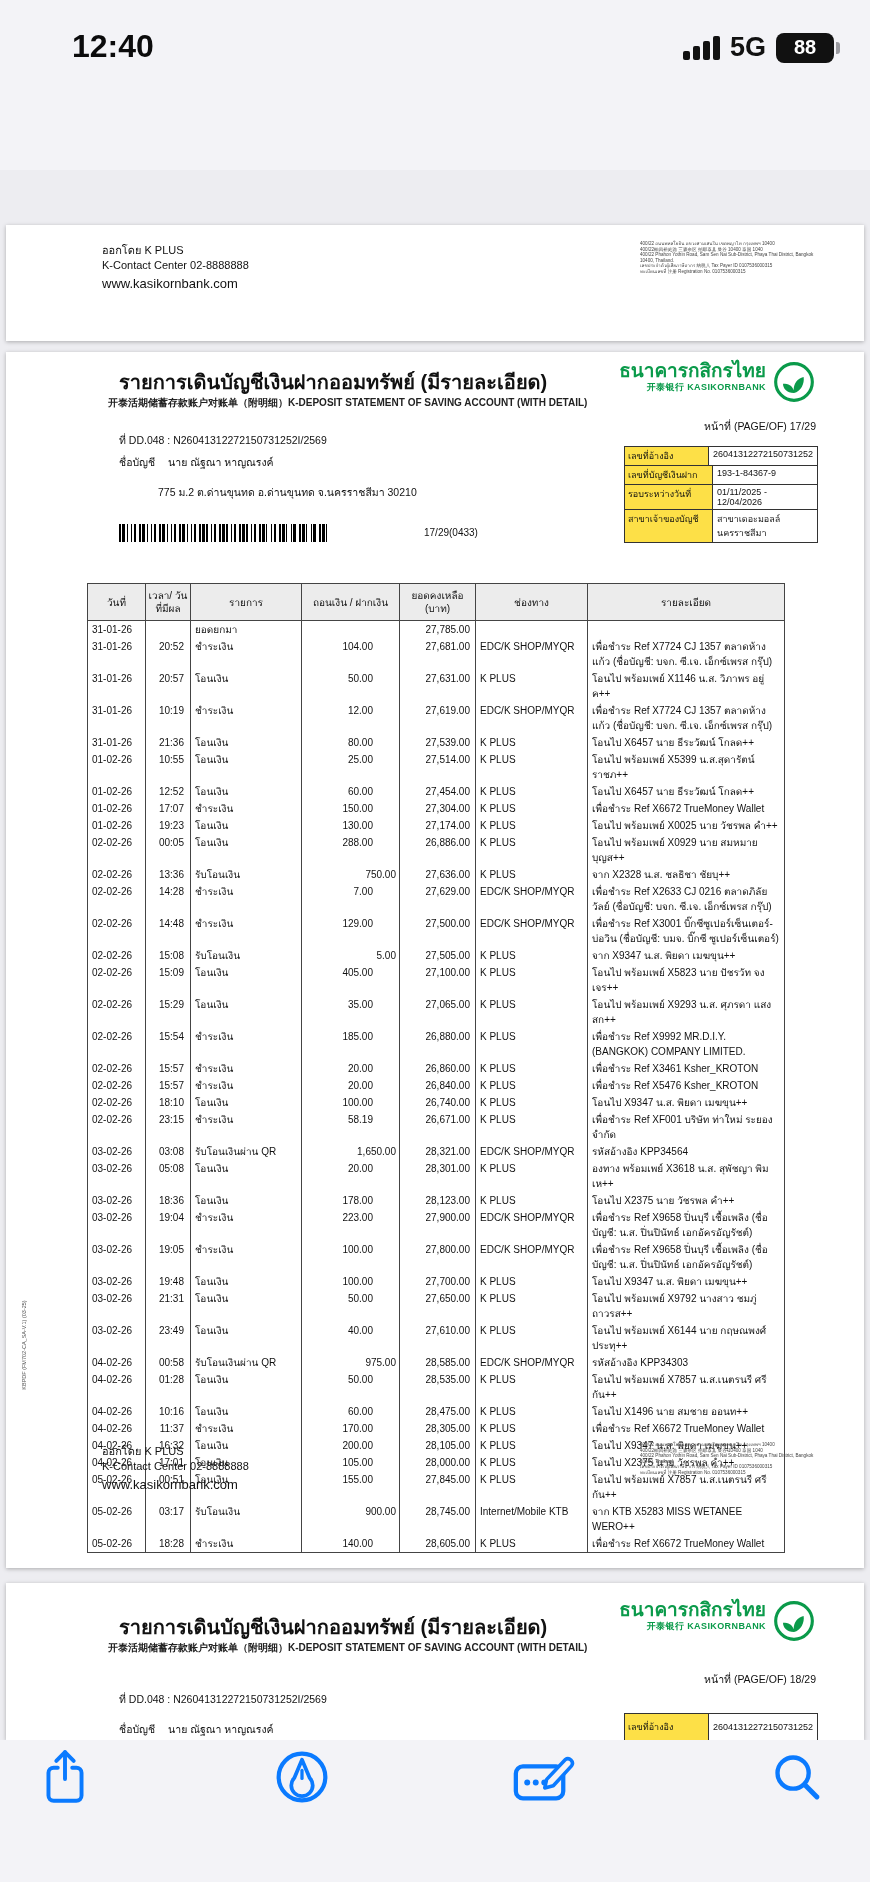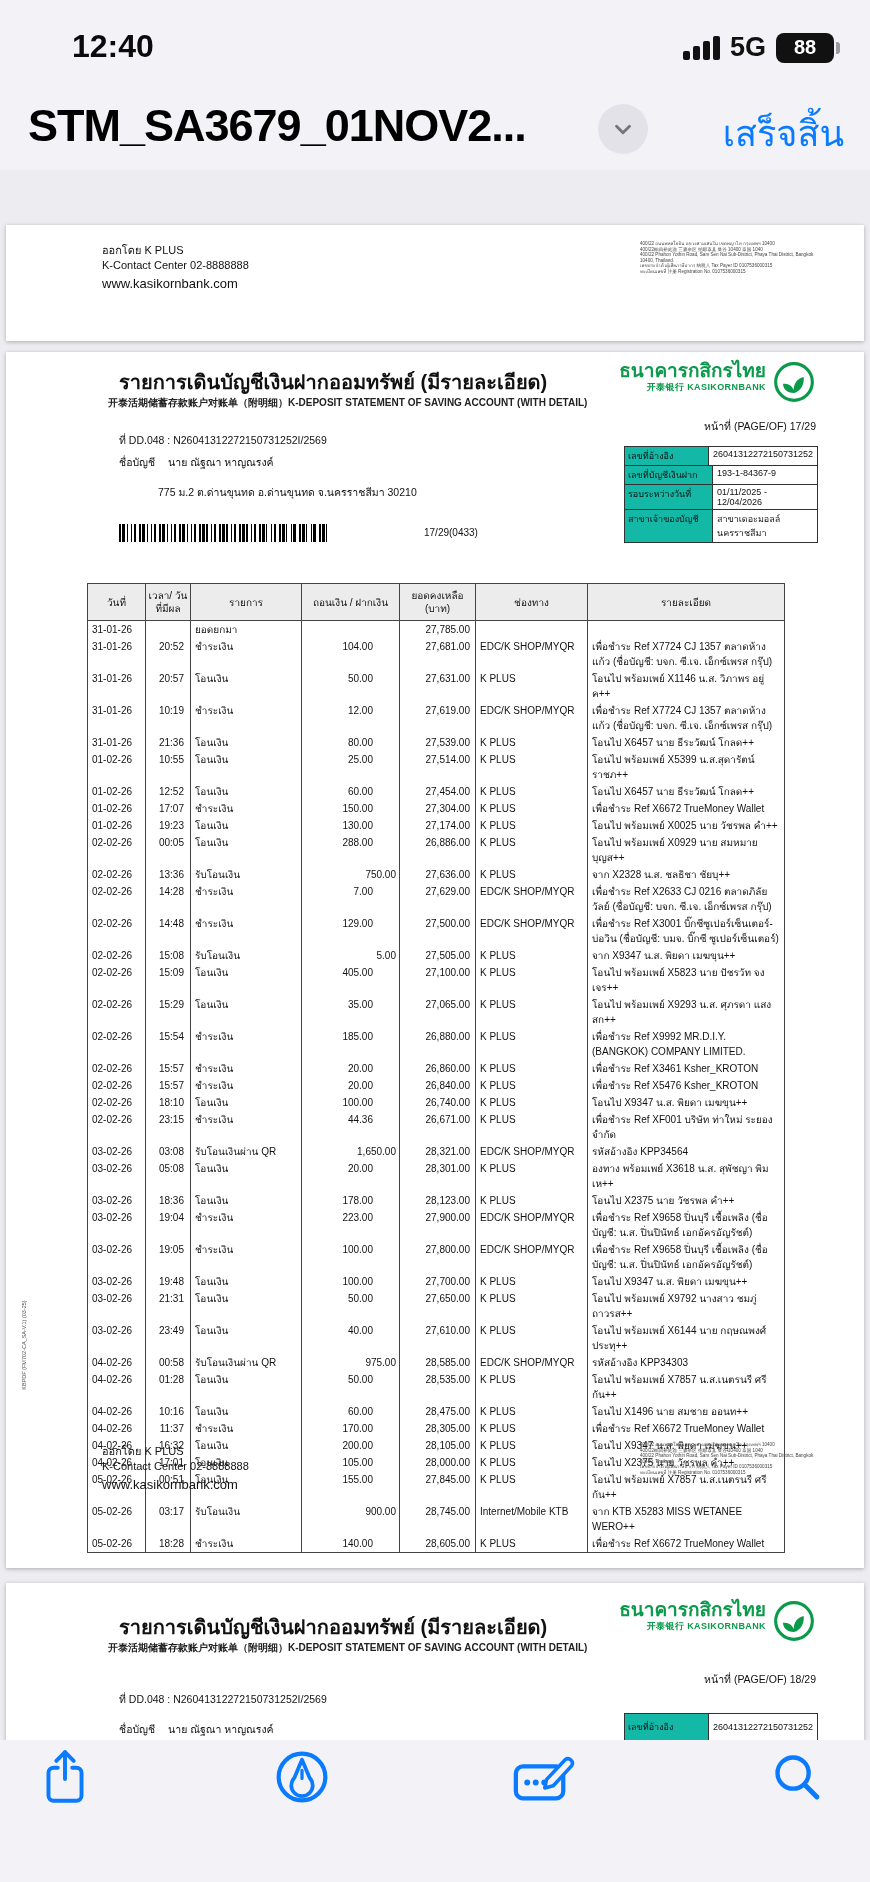--- a/index.html
+++ b/index.html
@@ -48,21 +48,21 @@
   .bank-sub { font-size:9px; font-weight:700; color:#0a9a4a; letter-spacing:.4px; }
   .page-of { position:absolute; right:48px; font-size:10.5px; color:#111; }
   .doc-no { position:absolute; left:113px; font-size:10.5px; color:#111; }
   .acc-row { position:absolute; left:113px; font-size:10.5px; color:#111; }
   .acc-row b { font-weight:400; margin-right:10px; }
   .acc-addr { position:absolute; left:152px; font-size:10.5px; color:#111;margin-top:12px; }
 
   .info-box { position:absolute; left:618px; width:194px; border:1px solid #333; }
   .ib-row { display:flex; border-top:1px solid #333; min-height:18px; }
   .ib-row:first-child { border-top:none; }
-  .ib-label { width:88px; border-right:1px solid #333; font-size:9px; padding:2px 3px; background:#14b8a6; color:#111; }
+  .ib-label { width:88px; border-right:1px solid #333; font-size:9px; padding:2px 3px; background:#fde047; color:#111; }
   .ib-value { flex:1; font-size:9px; padding:2px 4px; color:#111; }
 
   .barcode { position:absolute; left:113px; width:212px; height:18px;
     background:repeating-linear-gradient(90deg,#000 0 1.5px,#fff 1.5px 3px,#000 3px 6px,#fff 6px 7.5px,#000 7.5px 8.5px,#fff 8.5px 12px,#000 12px 13px,#fff 13px 14.5px,#000 14.5px 17px,#fff 17px 20px); }
   .barcode-caption { position:absolute; left:418px; font-size:10px; color:#111; }
 
   
   .stm-table { position:absolute; left:81px; top:231px; width:697px; border-collapse:collapse; table-layout:fixed; }
   .stm-table th, .stm-table td { border-left:1px solid #444; font-weight:400; color:#111; }
   .stm-table th:first-child, .stm-table td:first-child { border-left:none; }
@@ -102,29 +102,20 @@
           <i class="sig4"></i>
         </span>
       <span class="net-label">5G</span>
       <span class="battery">
         <span>88</span>
         <span class="batt-nub"></span>
       </span>
     </div>
   </div>
 
-  <div class="nav-bar">
-    <span class="nav-title">STM_SA3679_01NOV2...</span>
-    <button class="chev-btn">
-      <svg width="26" height="26" viewBox="0 0 24 24">
-        <path d="M6 9.5 L12 15.5 L18 9.5" fill="none" stroke="#74747a" stroke-width="2.6" stroke-linecap="round" stroke-linejoin="round"></path>
-      </svg>
-    </button>
-    <button class="done-btn">เสร็จสิ้น</button>
-  </div>
 
   <div class="doc-area">
 
     <div class="page page1">
       <div class="page-footer" style="left:96px; top:18px;">
         <div class="pf-issued">ออกโดย K PLUS</div>
         <div>K-Contact Center 02-8888888</div>
         <div class="pf-web">www.kasikornbank.com</div>
       </div>
       <div class="addr-block" style="right:48px; top:16px;">
@@ -383,21 +374,21 @@
               <td class="c-txn">โอนเงิน</td>
               <td class="c-amt wd">100.00</td>
               <td class="c-bal">26,740.00</td>
               <td class="c-ch">K PLUS</td>
               <td class="c-det">โอนไป X9347 น.ส. พิยดา เมฆขุน++</td>
             </tr>
             <tr>
               <td class="c-date">02-02-26</td>
               <td class="c-time">23:15</td>
               <td class="c-txn">ชำระเงิน</td>
-              <td class="c-amt wd">44.36</td>
+              <td class="c-amt wd">58.19</td>
               <td class="c-bal">26,671.00</td>
               <td class="c-ch">K PLUS</td>
               <td class="c-det">เพื่อชำระ Ref XF001 บริษัท ท่าใหม่ ระยอง จำกัด</td>
             </tr>
             <tr>
               <td class="c-date">03-02-26</td>
               <td class="c-time">03:08</td>
               <td class="c-txn">รับโอนเงินผ่าน QR</td>
               <td class="c-amt dep">1,650.00</td>
               <td class="c-bal">28,321.00</td>

